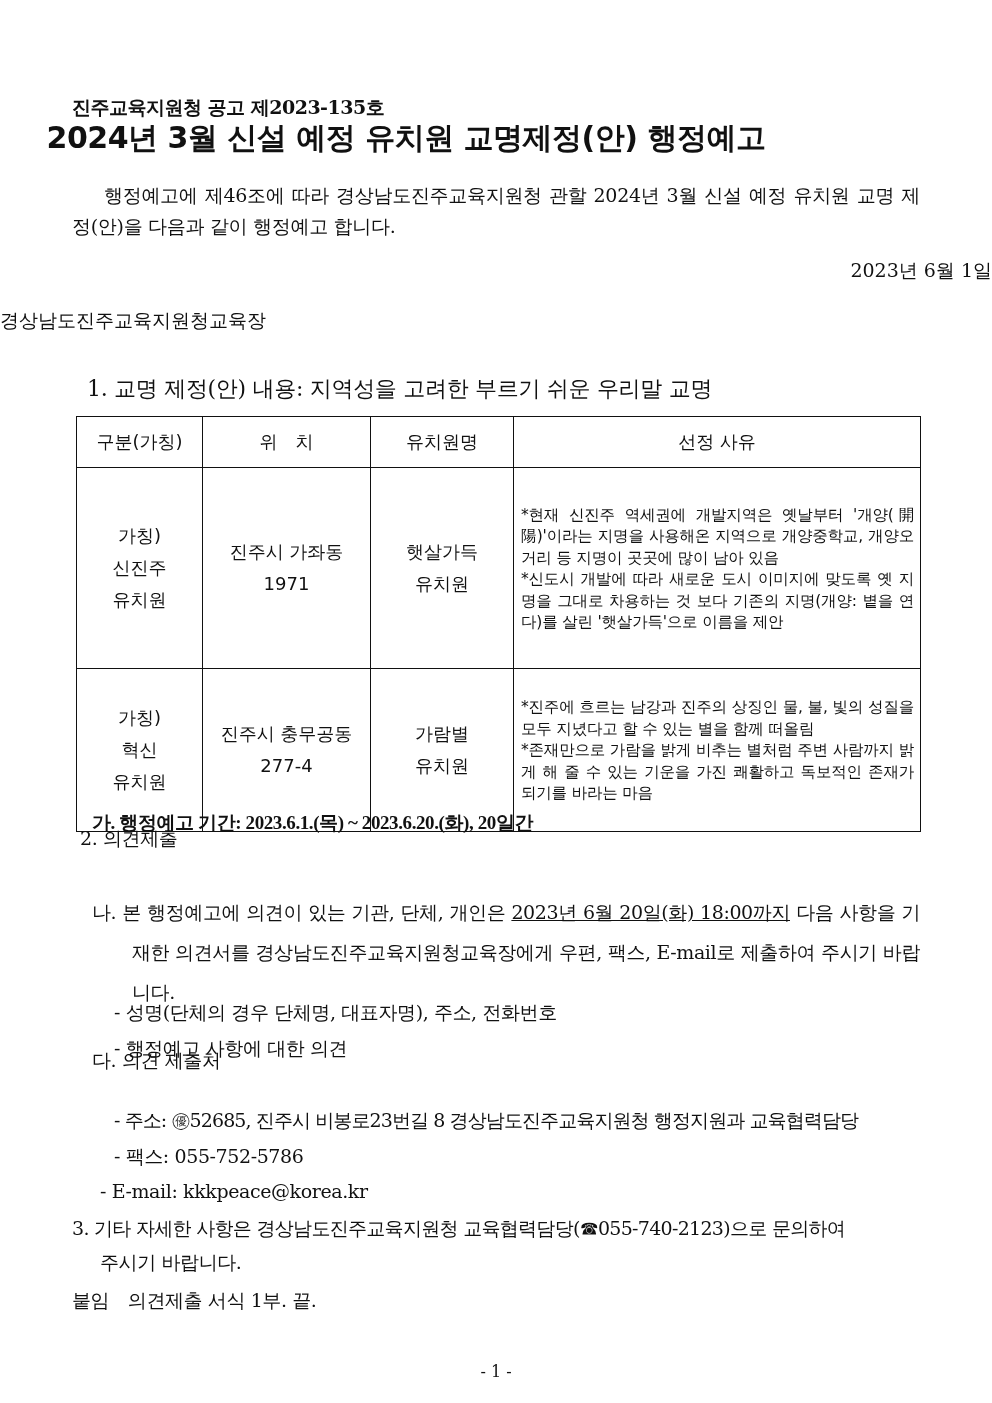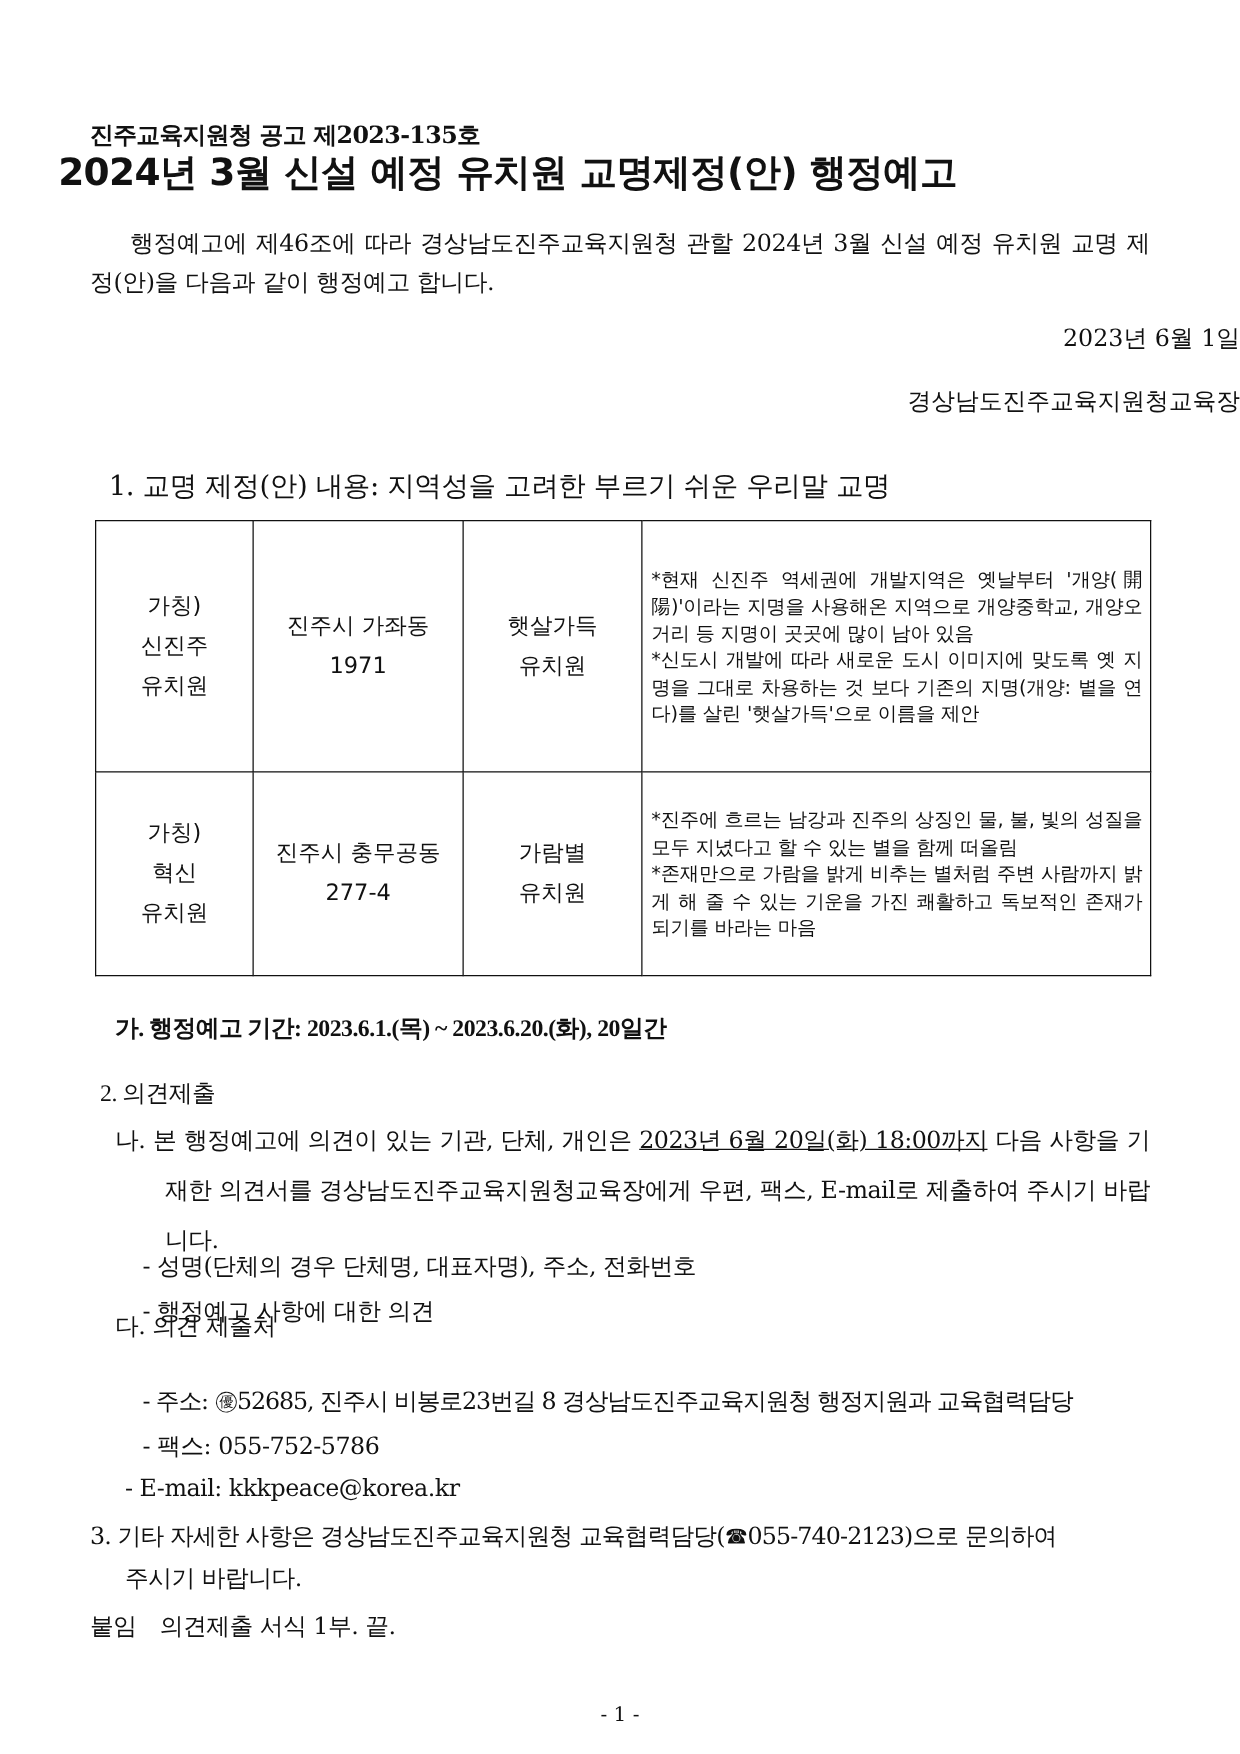--- a/index.html
+++ b/index.html
@@ -6,21 +6,21 @@
   body {
     width: 992px; height: 1403px; position: relative; overflow: hidden;
     font-family: "DejaVu Serif", "Liberation Serif", serif;
     color: #111;
   }
   .abs { position: absolute; white-space: nowrap; }
   .doc-no { left: 72px; top: 66px; font-size: 19px; font-weight: bold; letter-spacing: -0.5px; margin-top: 29px; }
   .title { left: 0; width: 812px; text-align: center; top: 118px; font-size: 30px; font-weight: bold; font-family: "DejaVu Sans", "Liberation Sans", sans-serif; letter-spacing: -0.5px; }
   .intro { left: 72px; top: 180px; width: 848px; font-size: 19px; line-height: 31px; white-space: normal; text-align: justify; text-indent: 32px; letter-spacing: -0.3px; }
   .date { left: 0; width: 992px; text-align: right; top: 258px; font-size: 19px; }
-  .issuer { left: 0; width: 992px; text-align: right; top: 308px; font-size: 19px; }
+  .issuer { left: 0; width: 992px; text-align: left; top: 308px; font-size: 19px; }
   .sec1 { left: 87px; top: 374px; font-size: 22px; letter-spacing: -0.3px; }
 
   table.main {
     position: absolute; left: 76px; top: 416px; width: 844px;
     border-collapse: collapse; table-layout: fixed;
     font-size: 18px;
   }
   table.main td, table.main th {
     border: 1.5px solid #111; padding: 0; vertical-align: middle;
   }
@@ -48,20 +48,26 @@
 <div class="abs sec1">1. 교명 제정(안) 내용: 지역성을 고려한 부르기 쉬운 우리말 교명</div>
 
 <table class="main">
   <colgroup>
     <col style="width:126px">
       <col style="width:168px">
       <col style="width:143px">
       <col style="width:407px">
   </colgroup>
   <tbody>
+      <tr>
+    <th>구분(가칭)</th>
+    <th>위　치</th>
+    <th>유치원명</th>
+    <th>선정 사유</th>
+  </tr>
   <tr class="row1">
     <td class="c-center">
       <div>가칭)</div>
       <div>신진주</div>
       <div>유치원</div>
     </td>
     <td class="c-center">
       <div>진주시 가좌동</div>
       <div>1971</div>
     </td>
@@ -89,21 +95,21 @@
       <div>유치원</div>
     </td>
     <td class="c-reason">
       <p>*진주에 흐르는 남강과 진주의 상징인 물, 불, 빛의 성질을 모두 지녔다고 할 수 있는 별을 함께 떠올림</p>
       <p>*존재만으로 가람을 밝게 비추는 별처럼 주변 사람까지 밝게 해 줄 수 있는 기운을 가진 쾌활하고 독보적인 존재가 되기를 바라는 마음</p>
     </td>
   </tr>
 </tbody>
   </table>
 
-<div class="abs s2" style="left:80px; top:862px;font-family:Liberation Serif, serif;">2. 의견제출</div>
+<div class="abs s2" style="left:80px; top:826px;">2. 의견제출</div>
 <div class="abs s2 bold" style="left:92px; top:810px;font-family:Liberation Serif, serif;">가. 행정예고 기간: 2023.6.1.(목) ~ 2023.6.20.(화), 20일간</div>
 <div class="abs s2 para" style="left:92px; top:892px; width:828px; padding-left:40px; text-indent:-40px; box-sizing:border-box;">
   <span>나. 본 행정예고에 의견이 있는 기관, 단체, 개인은 </span><span class="u">2023년 6월 20일(화) 18:00까지</span><span> 다음 사항을 기재한 의견서를 경상남도진주교육지원청교육장에게 우편, 팩스, E-mail로 제출하여 주시기 바랍니다.</span>
 </div>
 <div class="abs s2" style="left:114px; top:1000px;">- 성명(단체의 경우 단체명, 대표자명), 주소, 전화번호</div>
 <div class="abs s2" style="left:114px; top:1036px;">- 행정예고 사항에 대한 의견</div>
 <div class="abs s2" style="left:92px; top:1048px;">다. 의견 제출처</div>
 <div class="abs s2" style="left:114px; top:1108px; letter-spacing:-0.9px;">- 주소: ㊝52685, 진주시 비봉로23번길 8 경상남도진주교육지원청 행정지원과 교육협력담당</div>
 <div class="abs s2" style="left:114px; top:1144px;">- 팩스: 055-752-5786</div>
 <div class="abs s2" style="left:100px; top:1180px;">- E-mail: kkkpeace@korea.kr</div>

